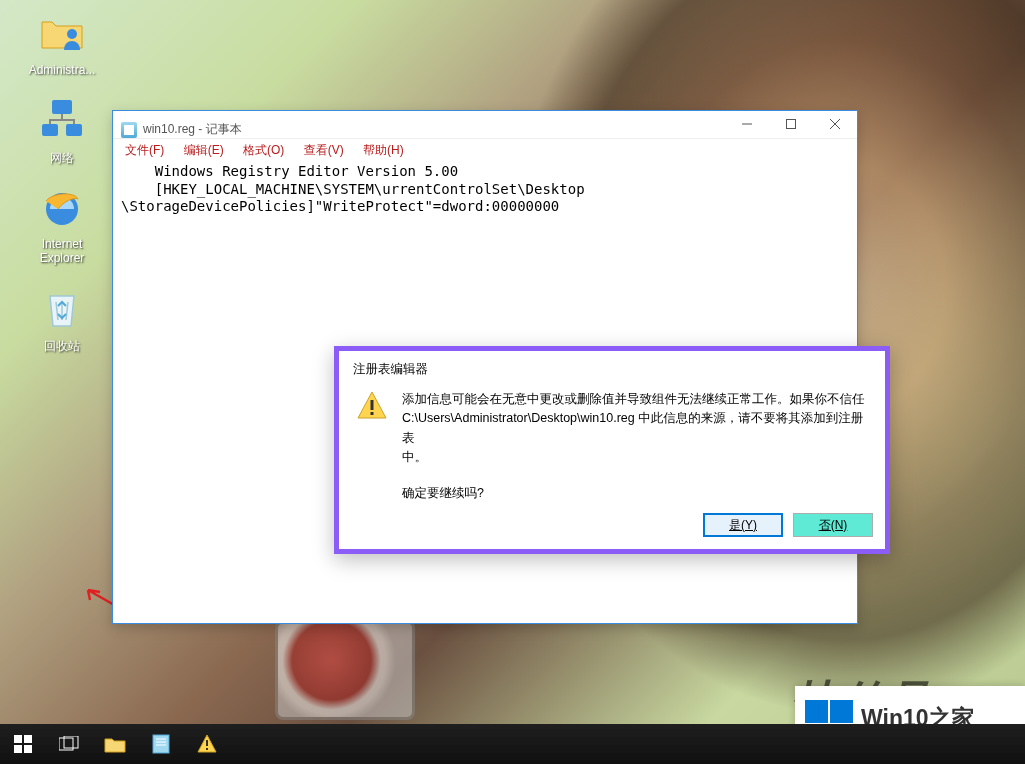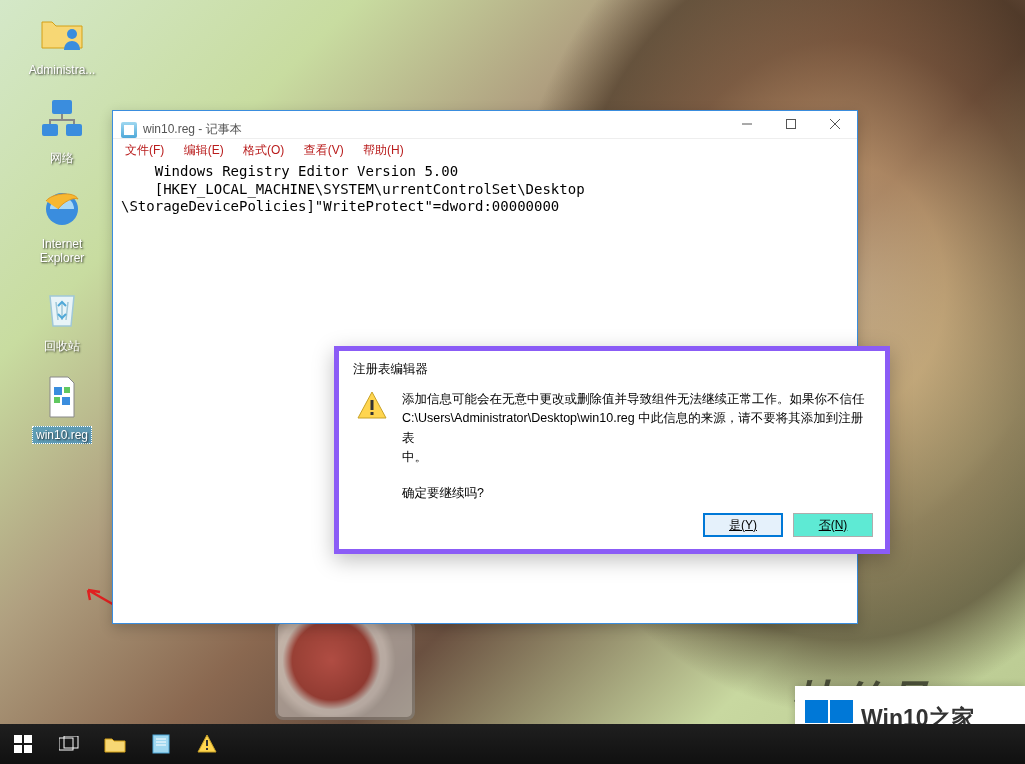--- a/index.html
+++ b/index.html
@@ -133,32 +133,20 @@
     </div>
     <div class="dicon">
       <div class="glyph">
         <svg width="48" height="48" viewBox="0 0 48 48">
             <path d="M12 12h24l-3 30H15z" fill="#e8f4f8" stroke="#a0c8d8" stroke-width="1.5"></path>
             <path d="M18 18l2 18M24 18v18M30 18l-2 18" stroke="#a0c8d8" stroke-width="1.5"></path>
             <path d="M20 22l4-4 4 4M28 30l-4 4-4-4" stroke="#4fa8d8" stroke-width="2" fill="none"></path>
           </svg>
       </div>
       <span class="label">回收站</span>
-    </div>
-    <div class="dicon selected">
-      <div class="glyph">
-        <svg width="48" height="48" viewBox="0 0 48 48">
-            <path d="M12 4h18l6 6v34H12z" fill="#fff" stroke="#888"></path>
-            <rect x="16" y="14" width="8" height="8" fill="#3a8dde"></rect>
-            <rect x="26" y="14" width="6" height="6" fill="#60c860"></rect>
-            <rect x="16" y="24" width="6" height="6" fill="#60c860"></rect>
-            <rect x="24" y="24" width="8" height="8" fill="#3a8dde"></rect>
-          </svg>
-      </div>
-      <span class="label">win10.reg</span>
     </div>
   </div>
 
   <div class="arrow1">
     <svg width="50" height="34">
         <path d="M48 30 L6 6 M6 6 l2 10 M6 6 l12 2" stroke="#e02020" stroke-width="2.5" fill="none"></path>
       </svg>
   </div>
   <div class="anno1">1</div>
   <div class="arrow2">

